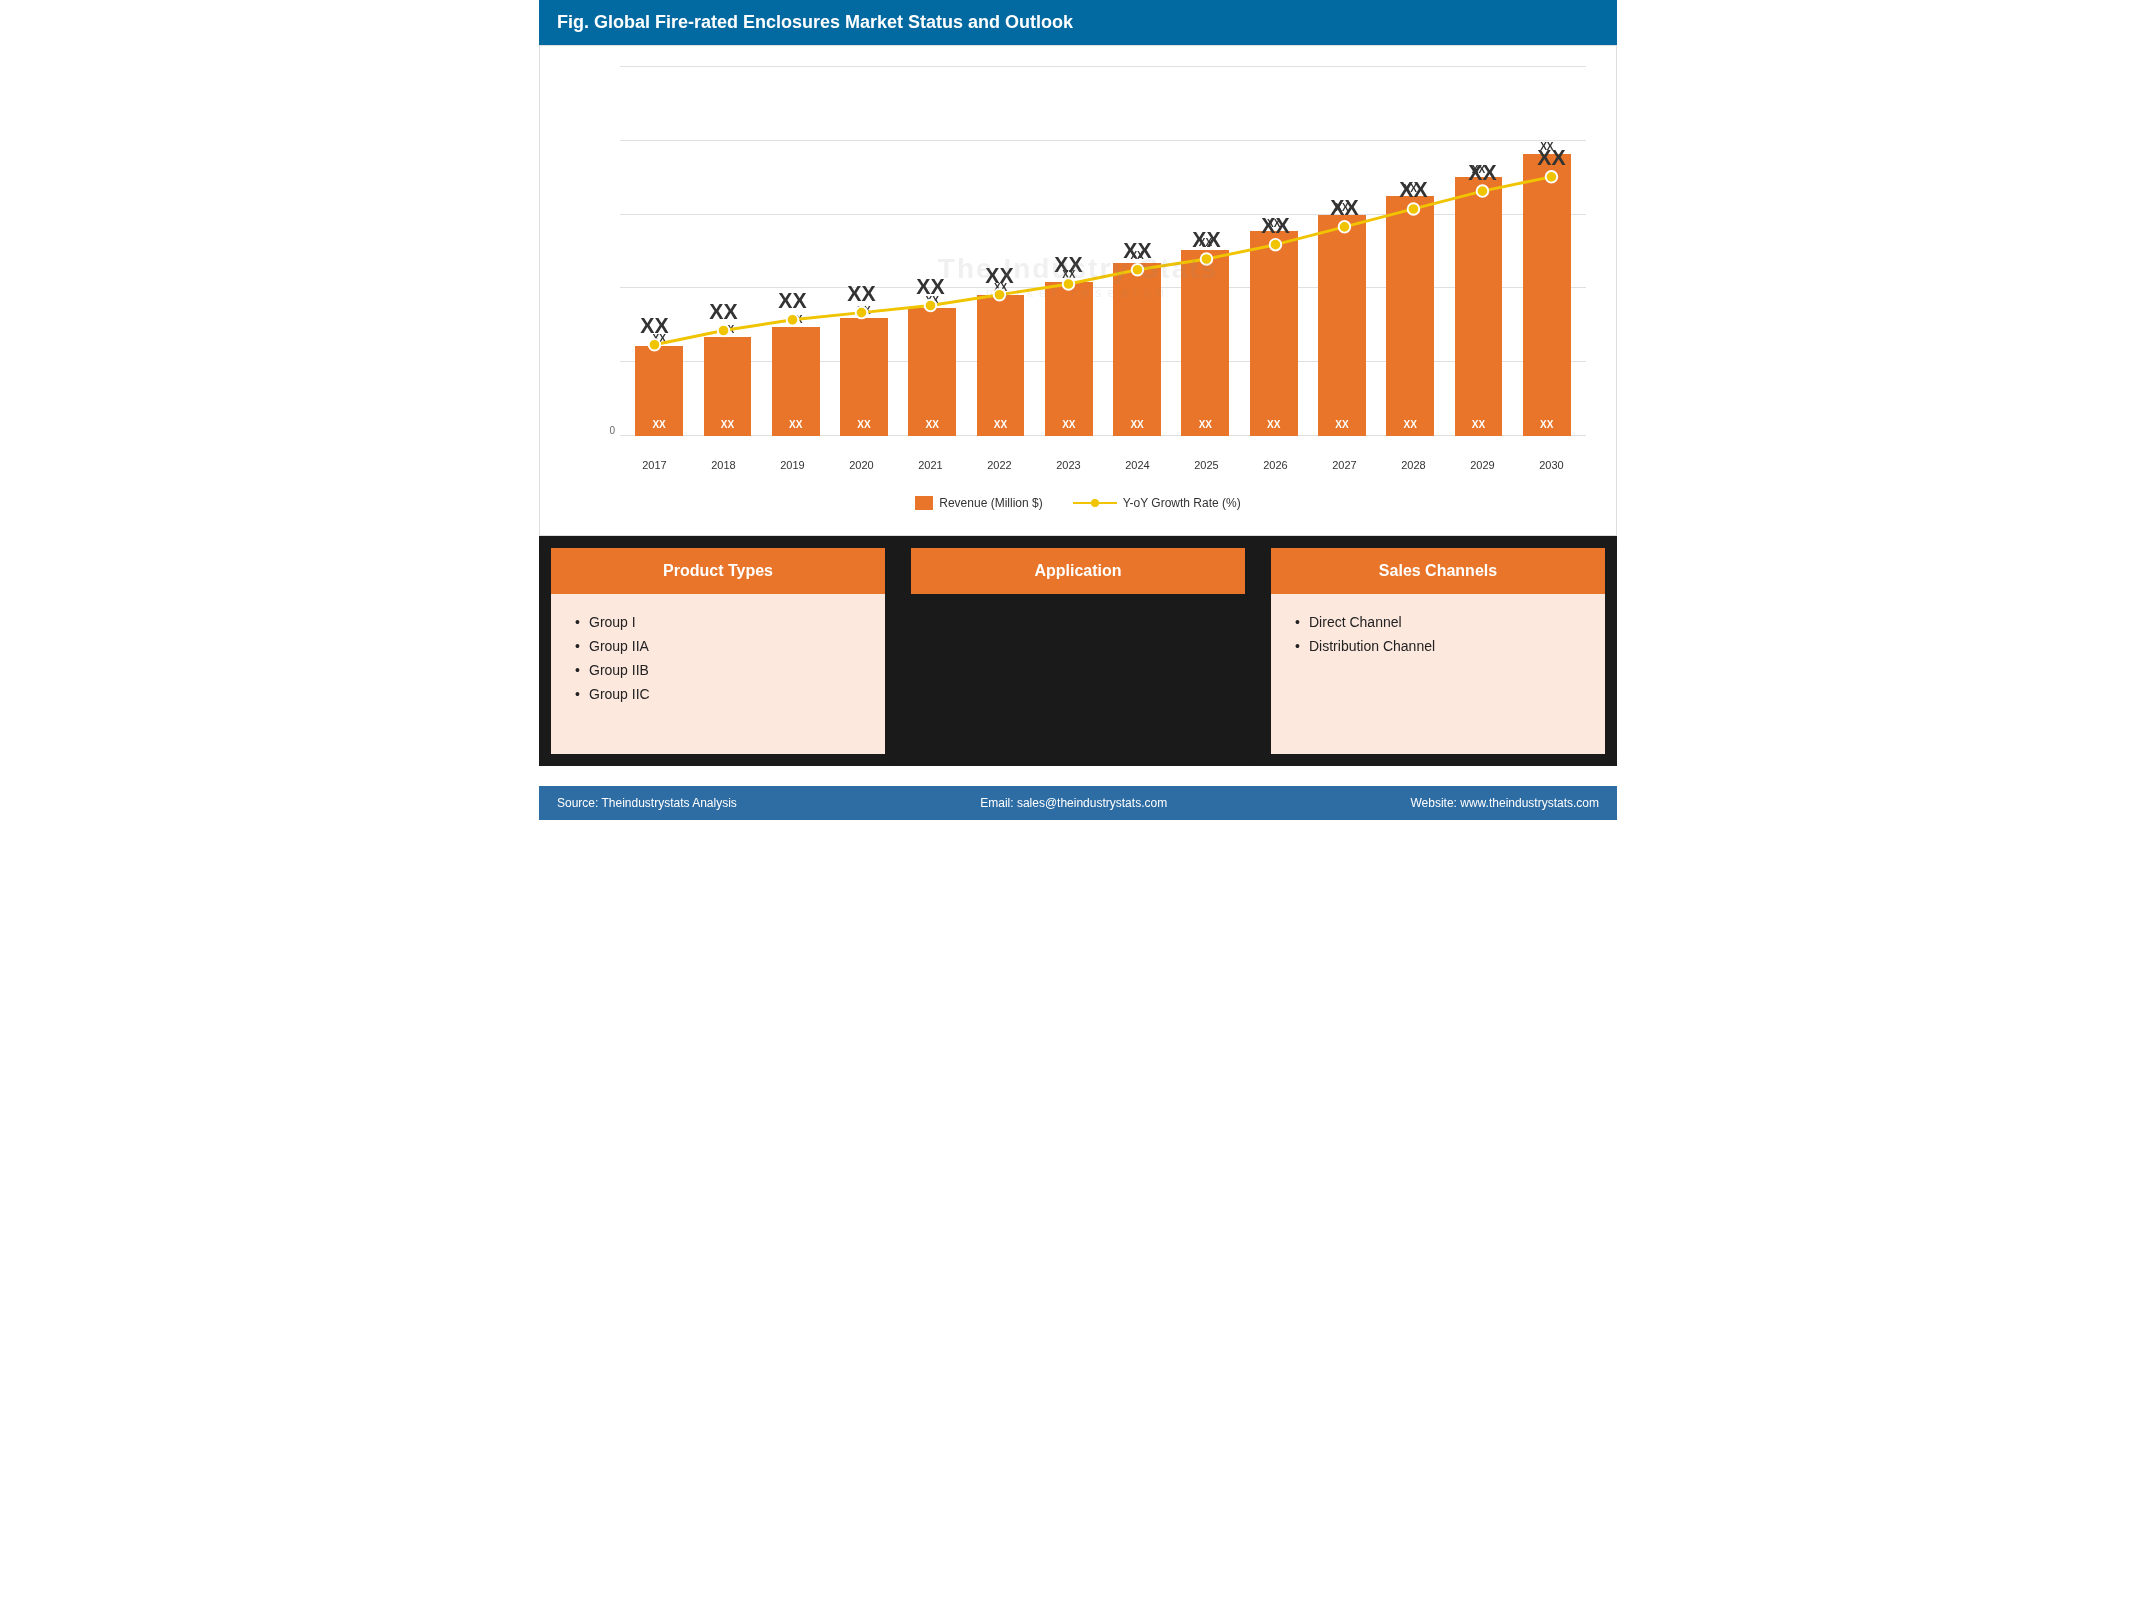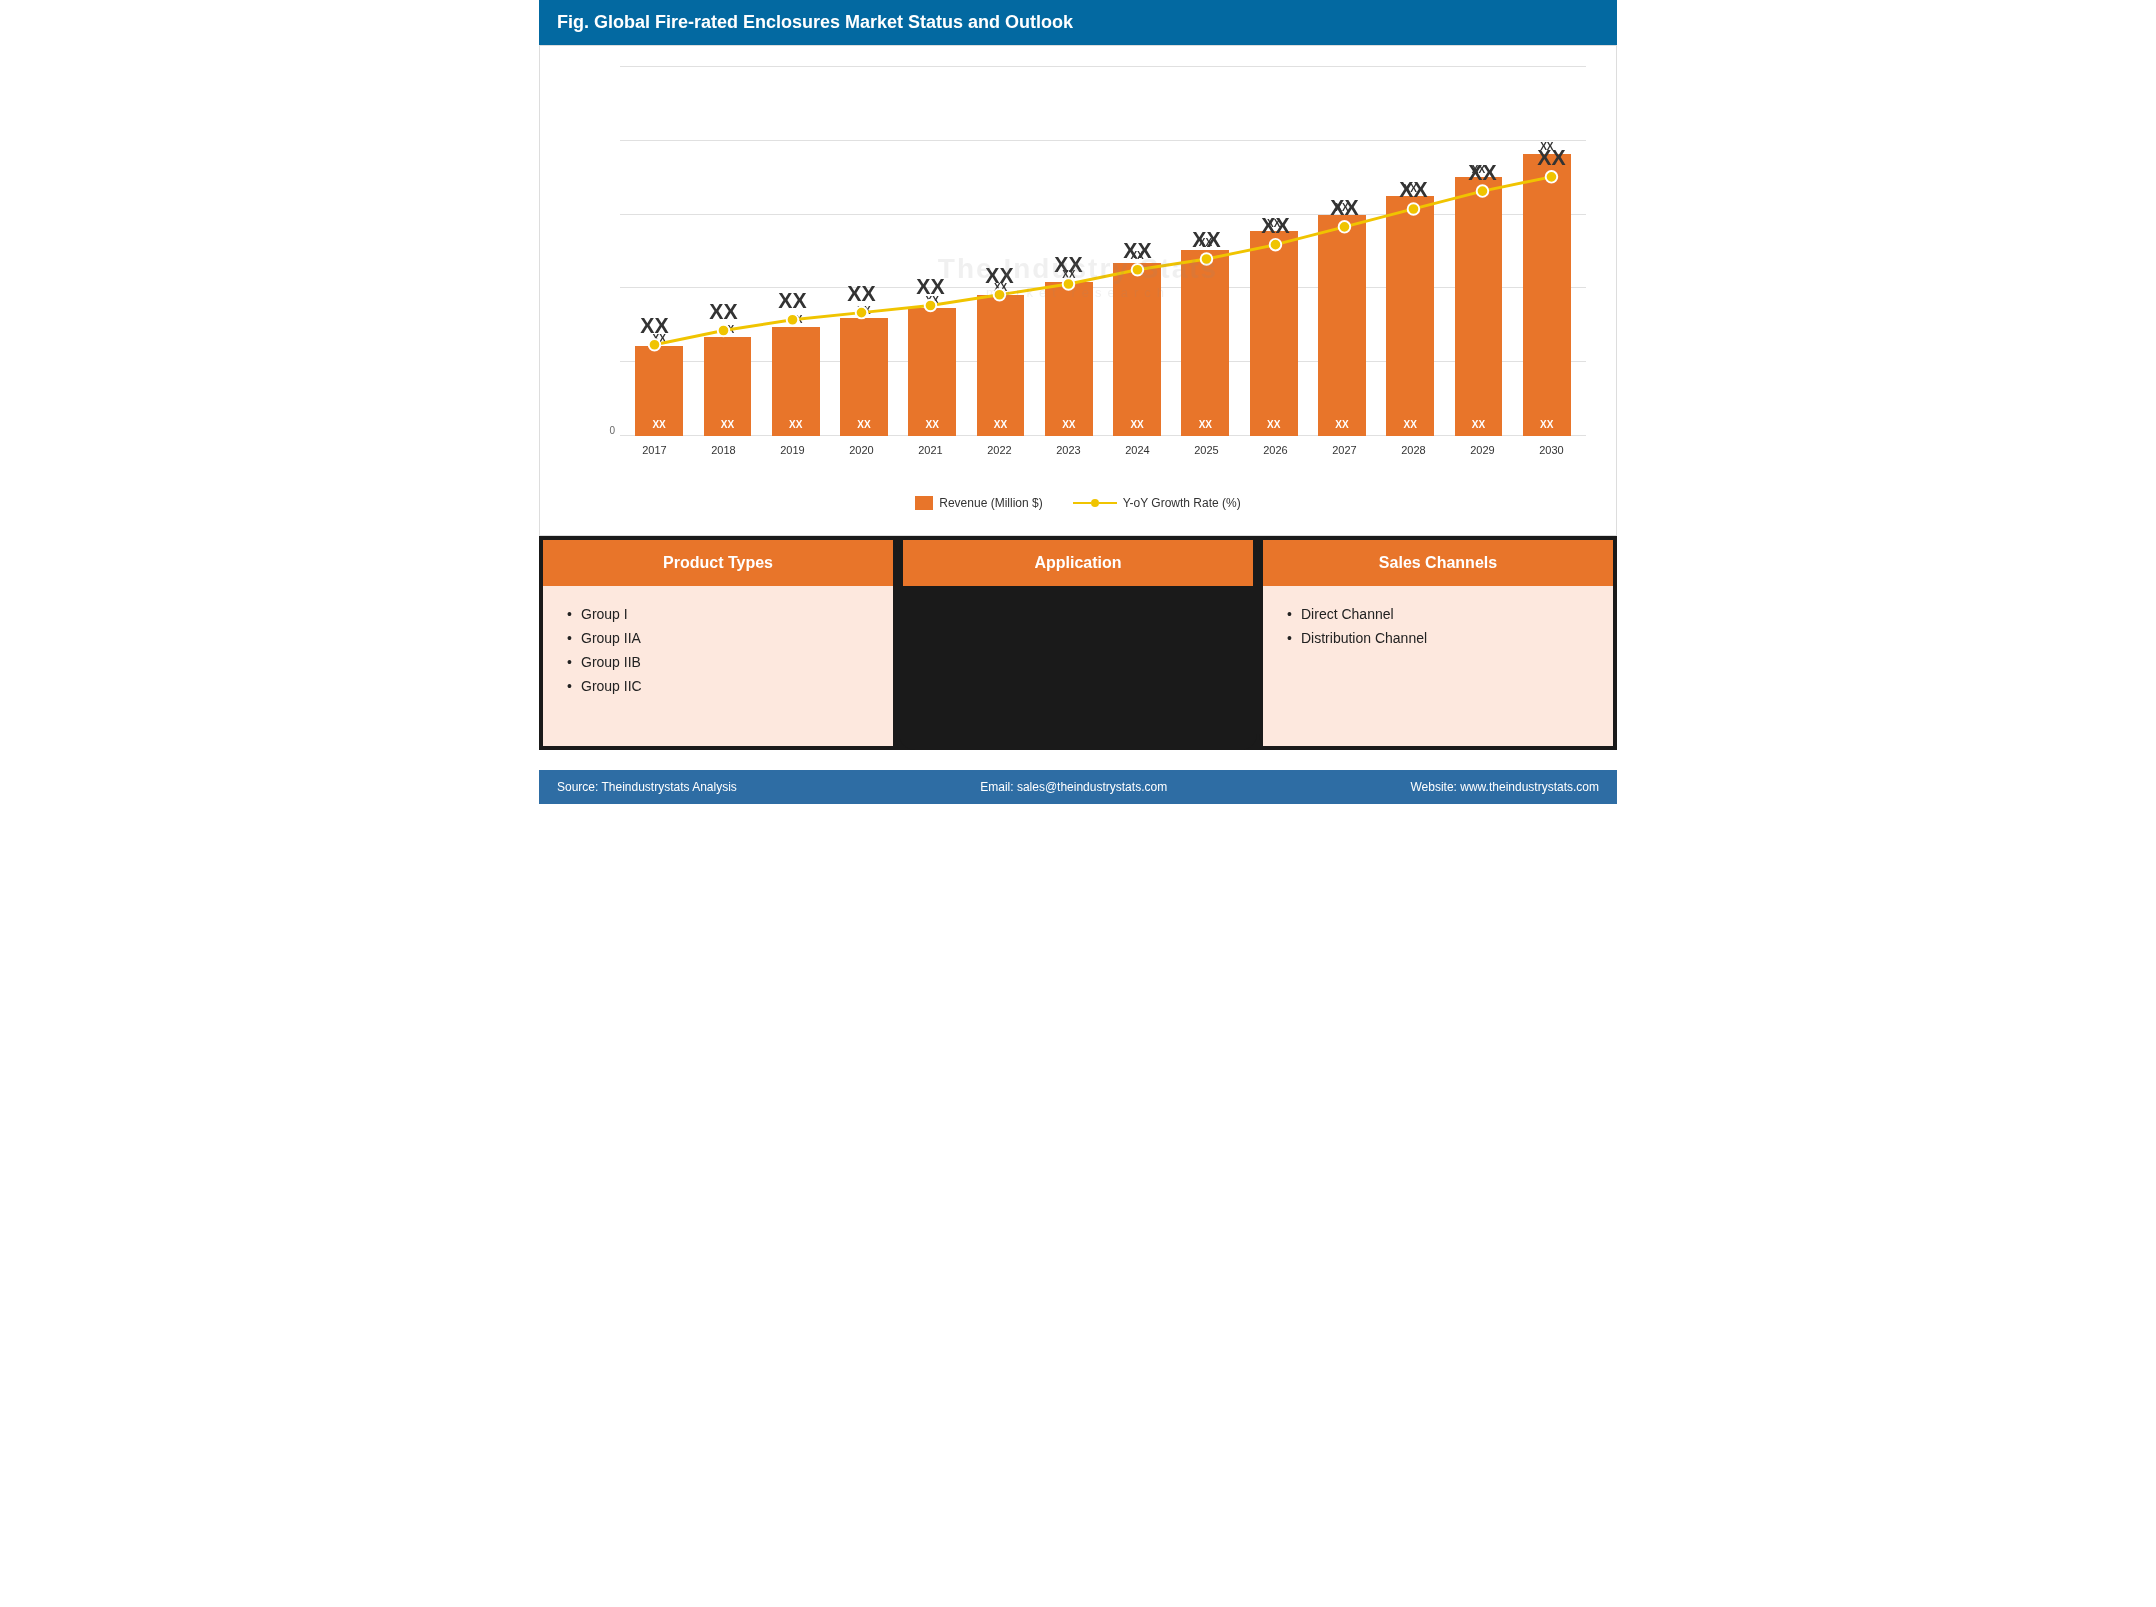--- a/index.html
+++ b/index.html
@@ -96,21 +96,21 @@
 
     
     .x-axis {
       position: absolute;
       bottom: 0;
       left: 50px;
       right: 0;
       height: 50px;
       display: flex;
       justify-content: space-around;
-      align-items: flex-start;
+      align-items: center;
       padding-top: 8px;
     }
 
     .x-label {
       font-size: 11px;
       color: #333;
       text-align: center;
       flex: 1;
     }
 
@@ -180,21 +180,21 @@
     
     .bottom-section {
       background: #1a1a1a;
       display: flex;
       gap: 0;
     }
 
     .category-card {
       flex: 1;
       background: #1a1a1a;
-      padding: 4px;
+      padding: 12px;
       border-radius: 16px;
     }
 
     .category-header {
       background: #e8752a;
       color: #fff;
       text-align: center;
       padding: 14px;
       font-size: 16px;
       font-weight: bold;

